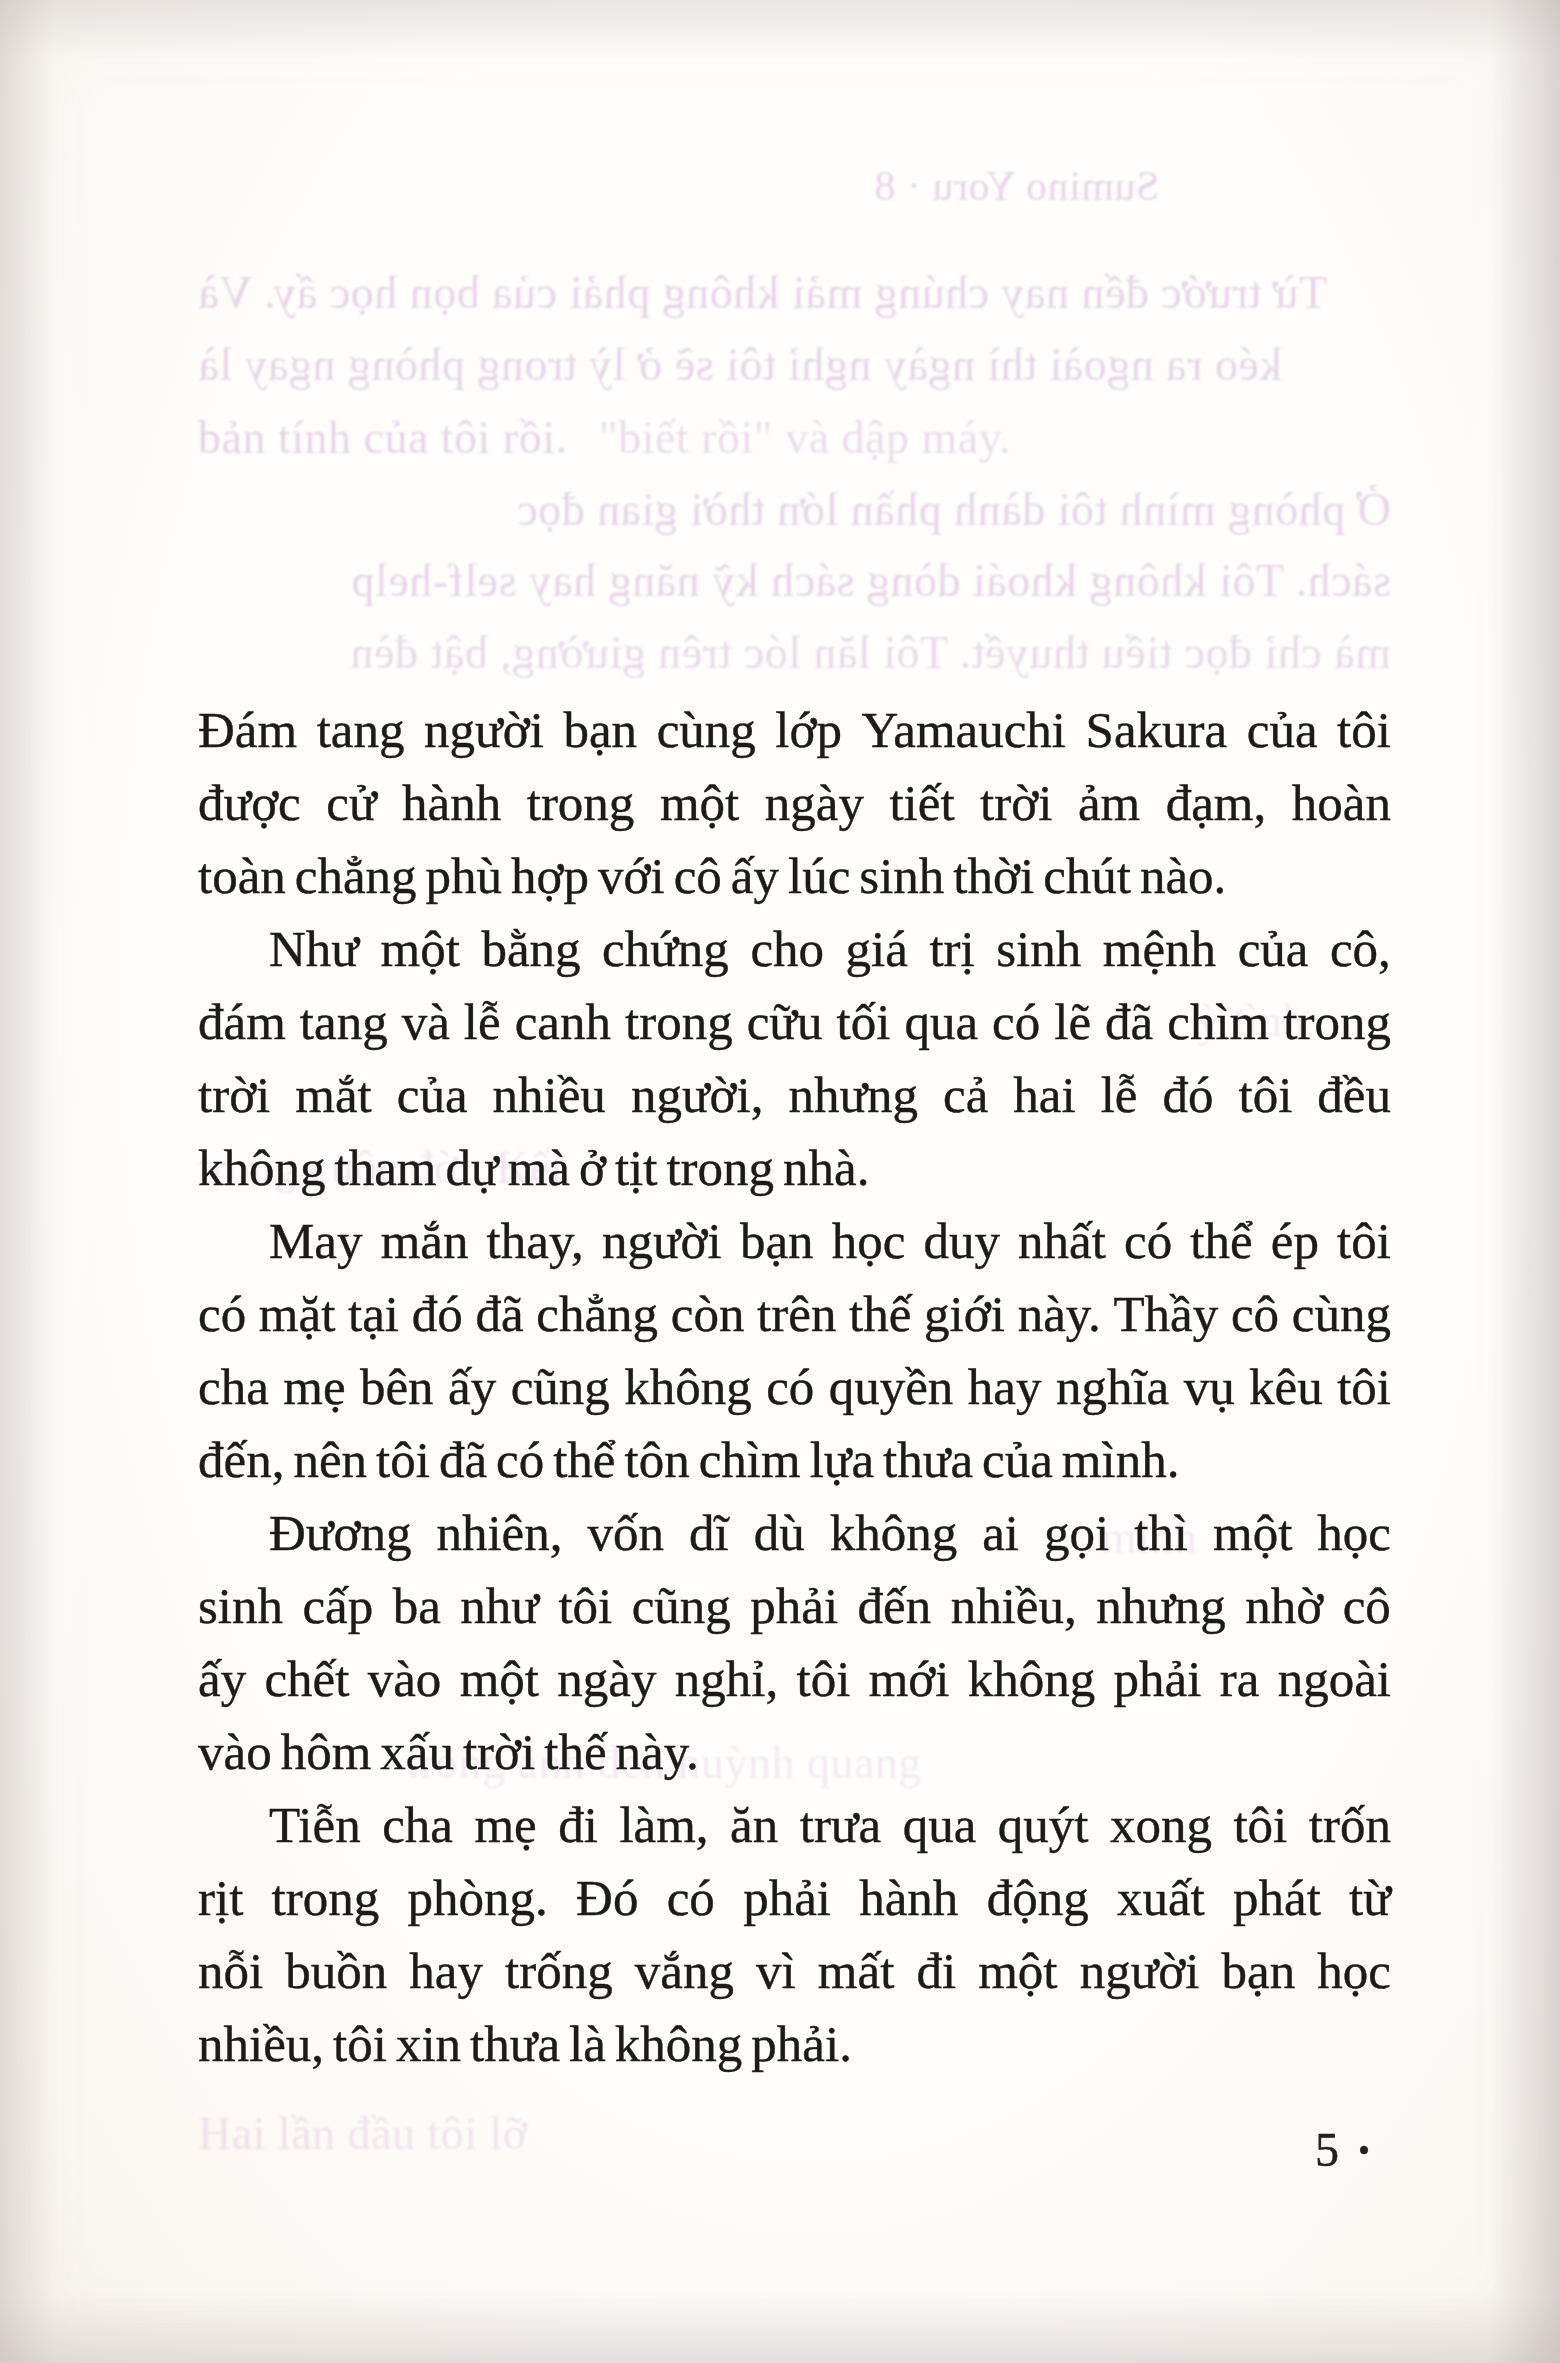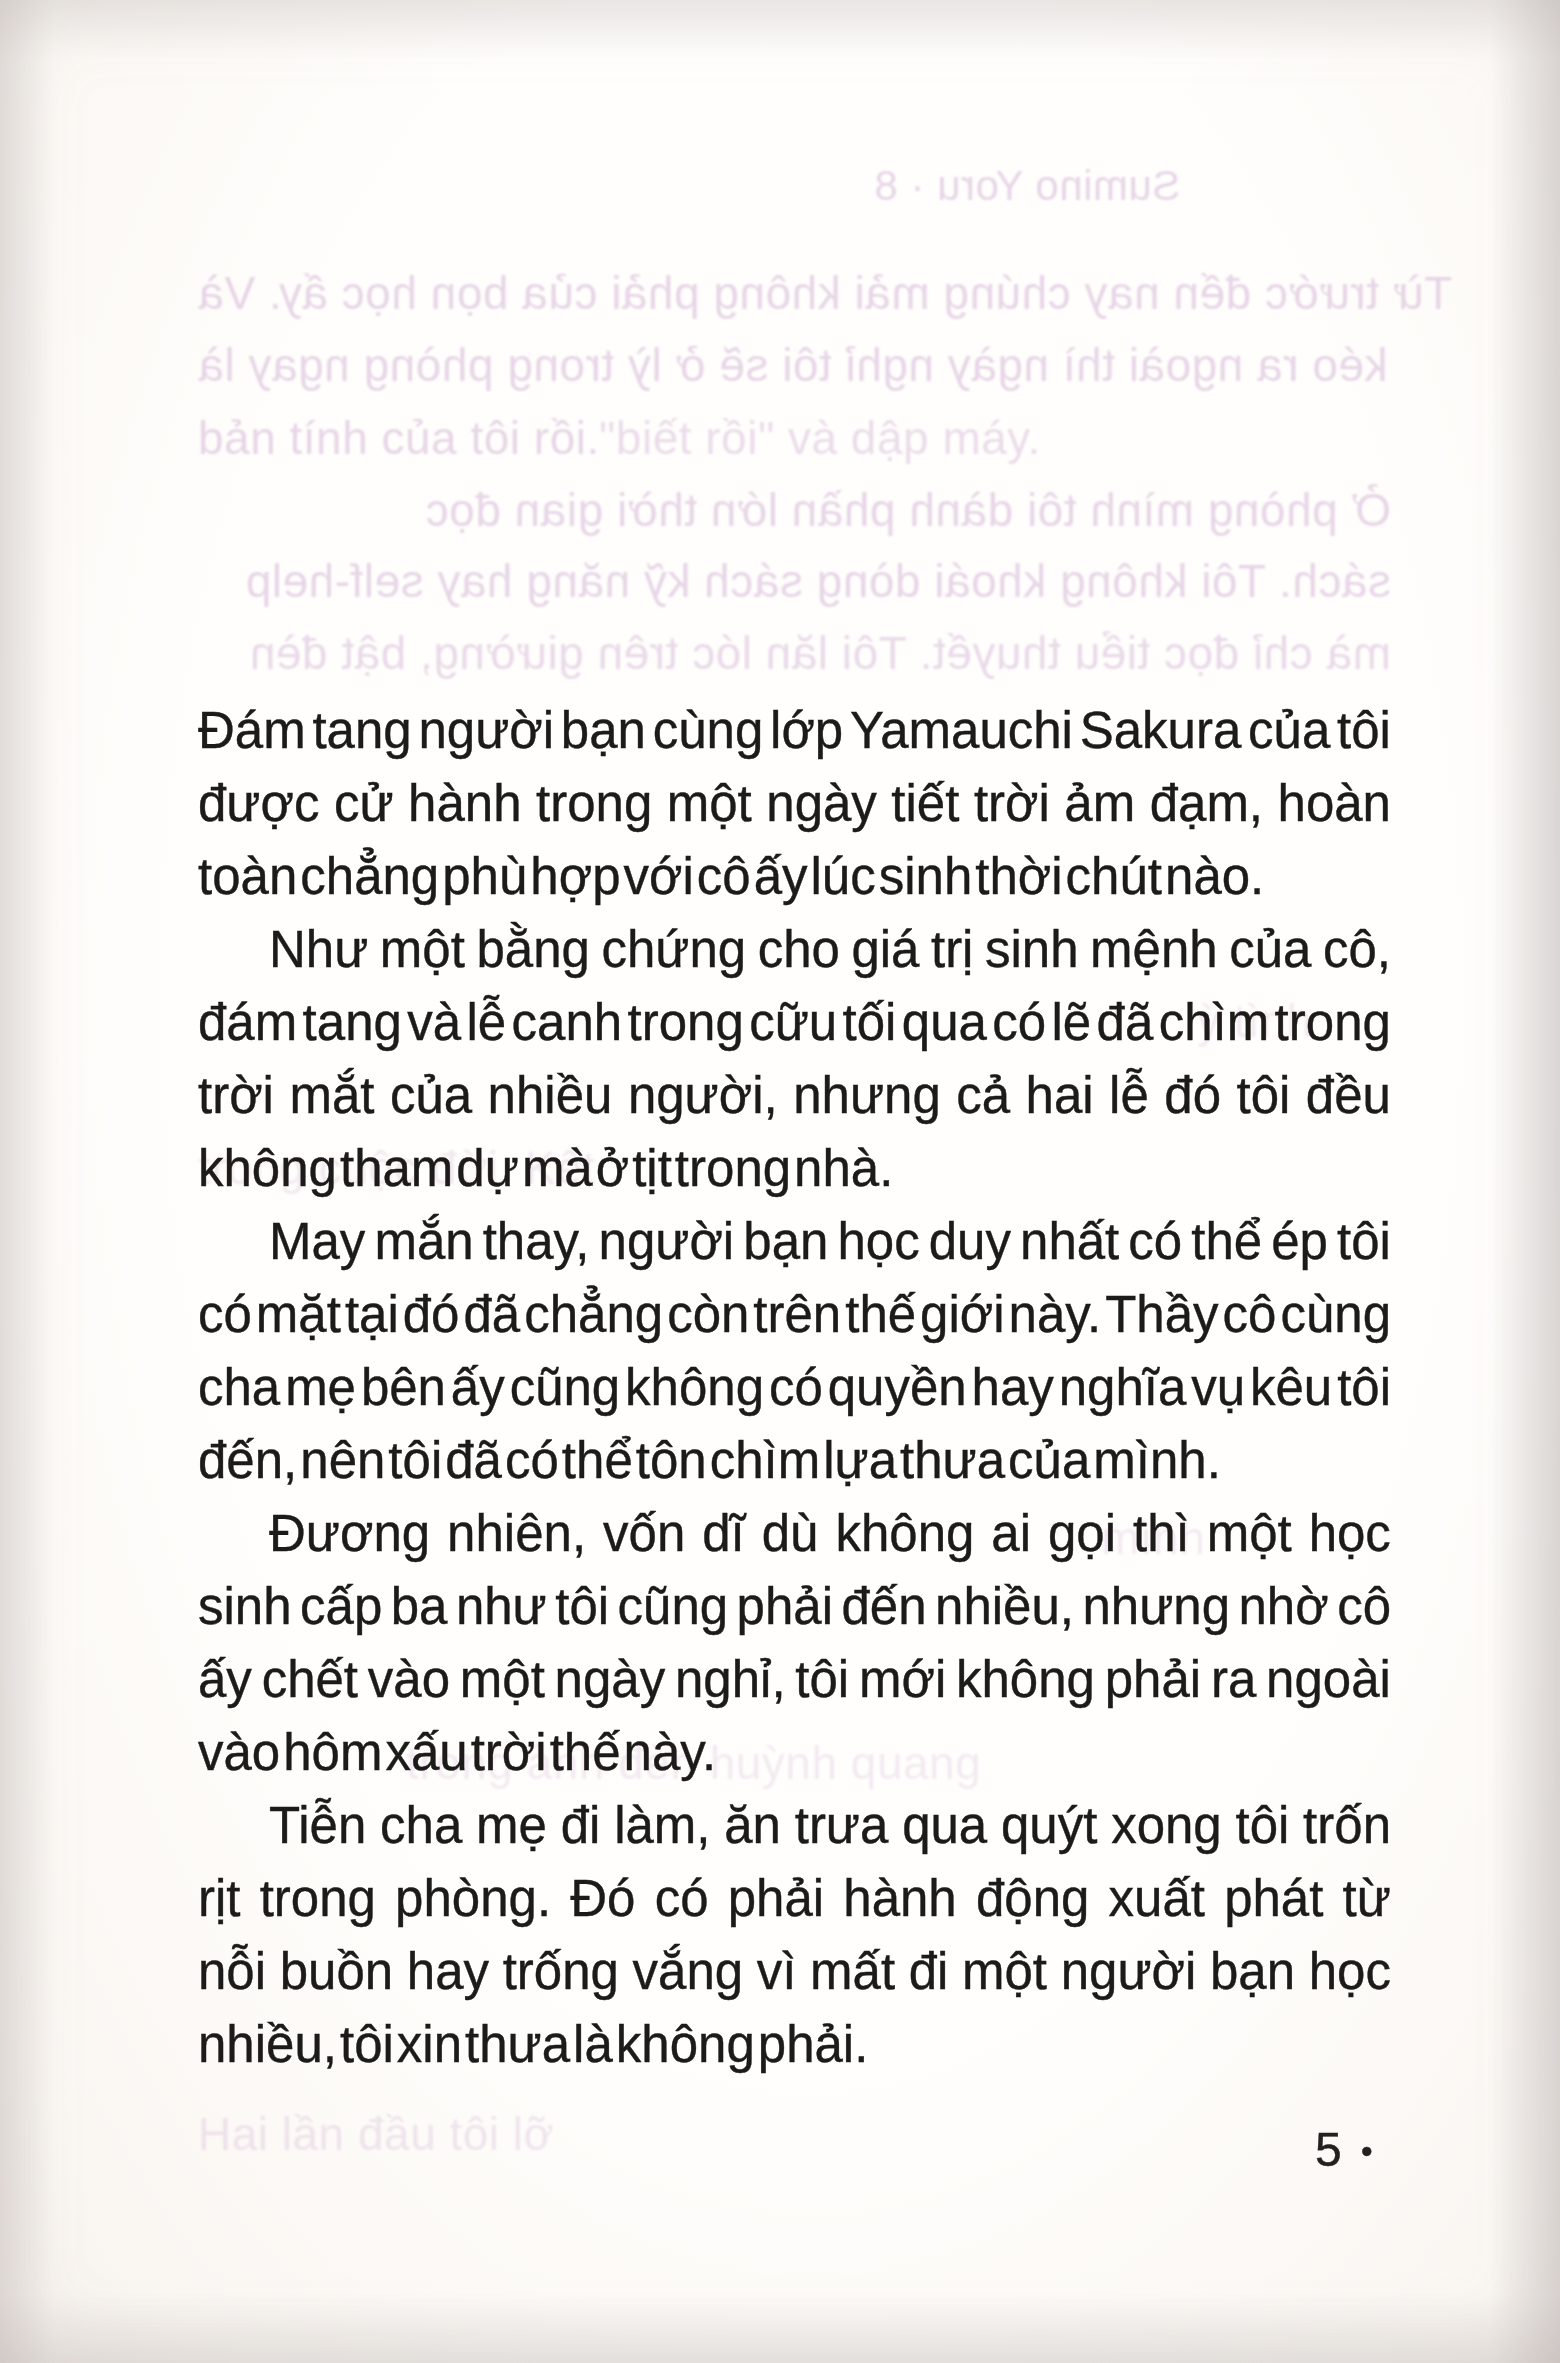--- a/index.html
+++ b/index.html
@@ -4,21 +4,21 @@
 <style>
   html,body{margin:0;padding:0;background:#e9e5e1;}
   .scan{
     position:relative;
     width:1560px;height:2364px;
     overflow:hidden;
     background:
       linear-gradient(to right, rgba(198,190,188,.38), rgba(255,255,255,0) 3.5%, rgba(255,255,255,0) 95.5%, rgba(184,176,176,.42)),
       linear-gradient(to bottom, rgba(205,199,196,.30), rgba(255,255,255,0) 2.5%, rgba(255,255,255,0) 97%, rgba(200,193,190,.35)),
       radial-gradient(ellipse at 52% 42%, #fffefc 55%, #faf6f2 88%, #f4efeb 100%);
-    font-family:Liberation Sans, sans-serif;
+    font-family:Liberation Serif, serif;
   }
   
   .scan::after{
     content:"";position:absolute;inset:0;pointer-events:none;
     box-shadow:inset 0 0 87px rgba(160,150,145,.18);
   }
   
   .ghost{
     position:absolute;
     color:#cfaed2;
@@ -38,21 +38,21 @@
     -webkit-text-stroke:0.4px #1c1b19;
   }
   .line{
     display:flex;
     justify-content:space-between;
     align-items:baseline;
     height:73px;
     overflow:visible;
   }
   .line.indent{padding-left:71px;}
-  .line.last{justify-content:flex-start;gap:3px;}
+  .line.last{justify-content:flex-start;gap:9px;}
   .line span{white-space:nowrap;}
   .page-number{
     position:absolute;
     left:1315px;top:2122px;
     font-size:48px;
     color:#23211f;
     -webkit-text-stroke:0.4px #23211f;
     display:flex;align-items:center;gap:19.3px;
   }
   .page-number .dot{

